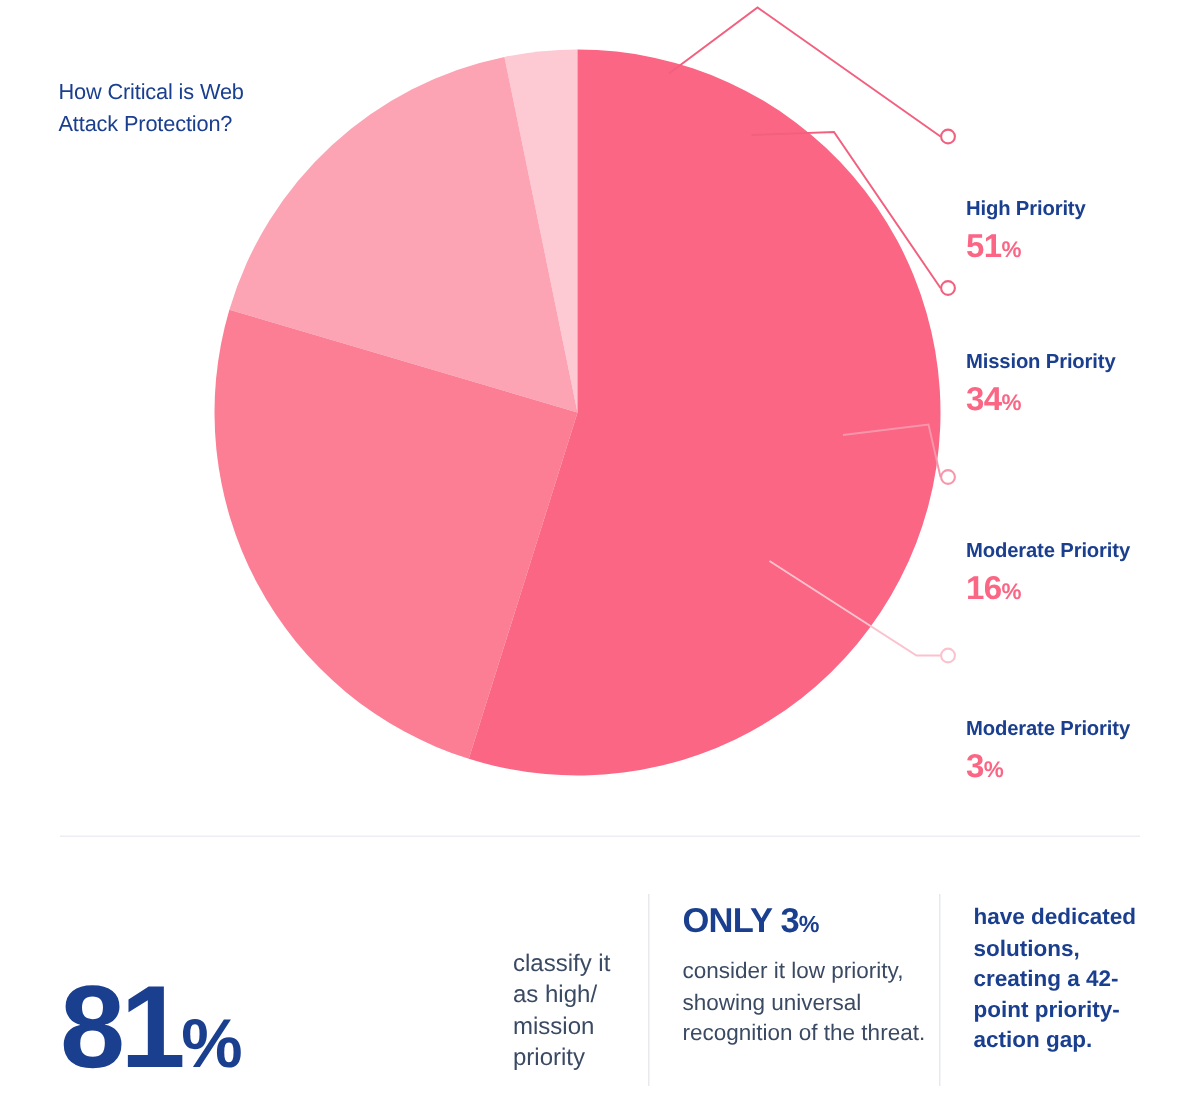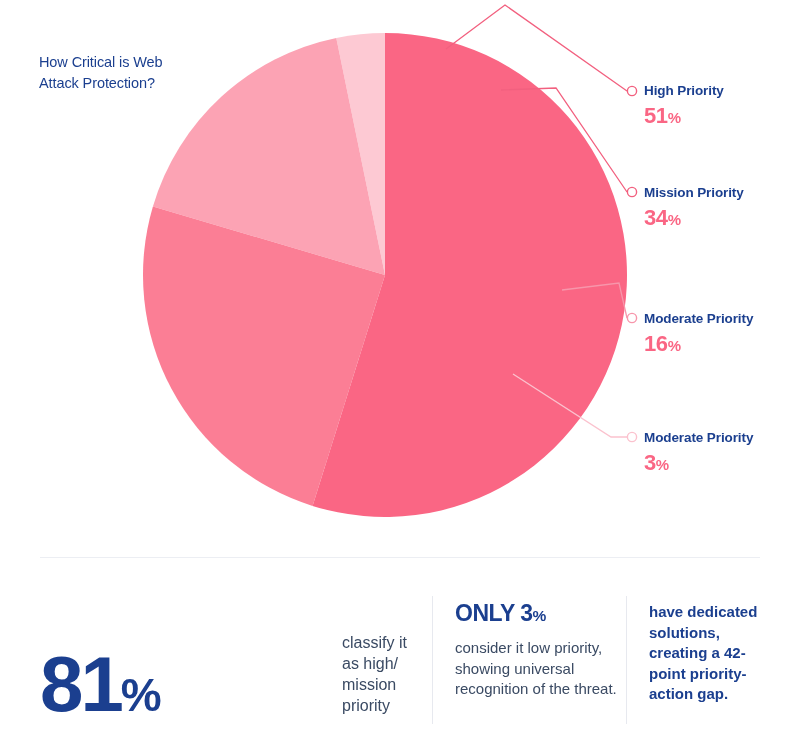--- a/index.html
+++ b/index.html
@@ -45,20 +45,21 @@
     position: absolute;
     white-space: nowrap;
   }
   .legend-label {
     font-size: 13.5px;
     font-weight: bold;
     color: #1b3f8f;
     letter-spacing: -0.1px;
     line-height: 1;
     display: block;
+    margin-top: 48px;
   }
   .legend-value {
     font-size: 22px;
     font-weight: bold;
     color: #fa6684;
     line-height: 1;
     display: block;
     margin-top: 7px;
     letter-spacing: -0.4px;
   }

